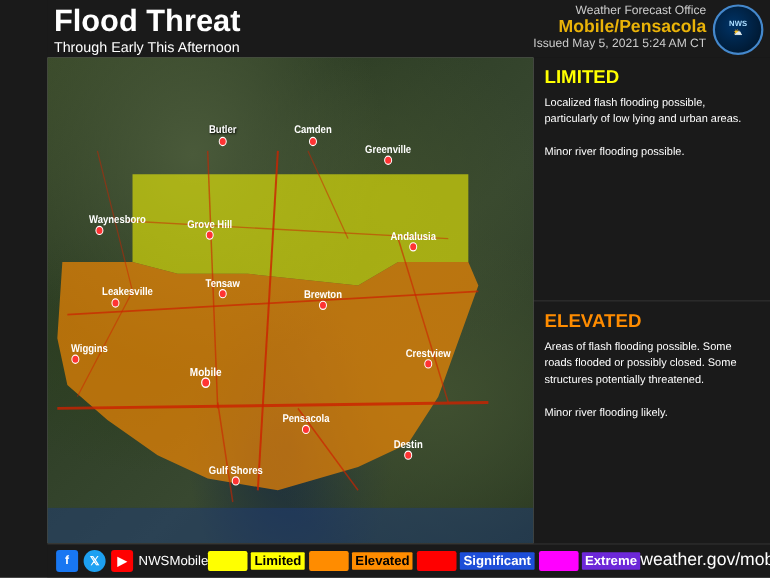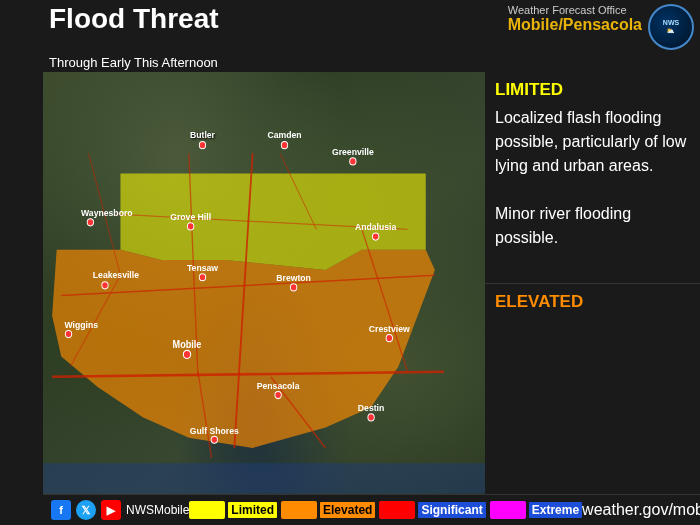--- a/index.html
+++ b/index.html
@@ -35,30 +35,29 @@
     #title {
       font-size: 28px;
       font-weight: bold;
       color: white;
       line-height: 1.1;
     }
     #subtitle {
       font-size: 13px;
       color: white;
       line-height: 1.2;
-      margin-top: 20px;
     }
 
     #header-right {
       display: flex;
       align-items: flex-start;
       gap: 6px;
     }
     #header-right-text {
-      text-align: left;
+      text-align: right;
       color: white;
     }
     #wfo-label {
       font-size: 11px;
       color: #ccc;
     }
     #office-name {
       font-size: 16px;
       font-weight: bold;
       color: #eab308;
@@ -139,21 +138,21 @@
     .threat-title {
       font-size: 17px;
       font-weight: bold;
       margin-bottom: 6px;
     }
     .threat-title-limited { color: #ffff00; }
     .threat-title-elevated { color: #ff8c00; }
 
     .threat-desc {
       color: white;
-      font-size: 16px;
+      font-size: 10px;
       line-height: 1.5;
     }
 
     
     #bottom-bar {
       background: #1a1a1a;
       padding: 5px 8px;
       display: flex;
       align-items: center;
       justify-content: space-between;
@@ -227,20 +226,21 @@
 
   <div id="header">
     <div id="header-left">
       <div id="title">Flood Threat</div>
       <div id="subtitle">Through Early This Afternoon</div>
     </div>
     <div id="header-right">
       <div id="header-right-text">
         <div id="wfo-label">Weather Forecast Office</div>
         <div id="office-name">Mobile/Pensacola</div>
+        <div id="issued-line">Issued May 5, 2021 5:24 AM CT</div>
       </div>
       <div id="nws-logo">
         <div id="nws-logo-inner">NWS<br>⛅</div>
       </div>
     </div>
   </div>
 
   <div id="content-area">
 
     <div id="map-area">
@@ -318,20 +318,21 @@
       </svg>
     </div>
 
     <div id="right-panel">
       <div class="threat-box threat-box-limited">
         <div class="threat-title threat-title-limited">LIMITED</div>
         <div class="threat-desc">Localized flash flooding possible, particularly of low lying and urban areas.<br><br>Minor river flooding possible.</div>
       </div>
       <div class="threat-box">
         <div class="threat-title threat-title-elevated">ELEVATED</div>
+        <div class="threat-desc">Areas of flash flooding possible. Some roads flooded or possibly closed. Some structures potentially threatened.<br><br>Minor river flooding likely.</div>
       </div>
     </div>
 
   </div>
 
   <div id="bottom-bar">
     <div id="social-links">
       <div class="social-icon social-fb">f</div>
       <div class="social-icon social-tw" style="border-radius:50%">𝕏</div>
       <div class="social-icon social-yt">▶</div>
@@ -345,19 +346,19 @@
       <div class="legend-item">
         <div class="legend-swatch" style="background:#ff8c00;"></div>
         <span class="legend-label" style="color:#000; background:#ff8c00; padding:1px 3px; border-radius:1px;">Elevated</span>
       </div>
       <div class="legend-item">
         <div class="legend-swatch" style="background:#ff0000;"></div>
         <span class="legend-label" style="color:#fff; background:#1d4ed8; padding:1px 3px; border-radius:1px;">Significant</span>
       </div>
       <div class="legend-item">
         <div class="legend-swatch" style="background:#ff00ff;"></div>
-        <span class="legend-label" style="color:#fff; background:#1d4ed8; padding:1px 3px; border-radius:1px;">Extreme</span>
+        <span class="legend-label" style="color:#fff; background:#6d28d9; padding:1px 3px; border-radius:1px;">Extreme</span>
       </div>
     </div>
     <div id="website">weather.gov/mob</div>
   </div>
 
 </div>
 
 </body></html>

